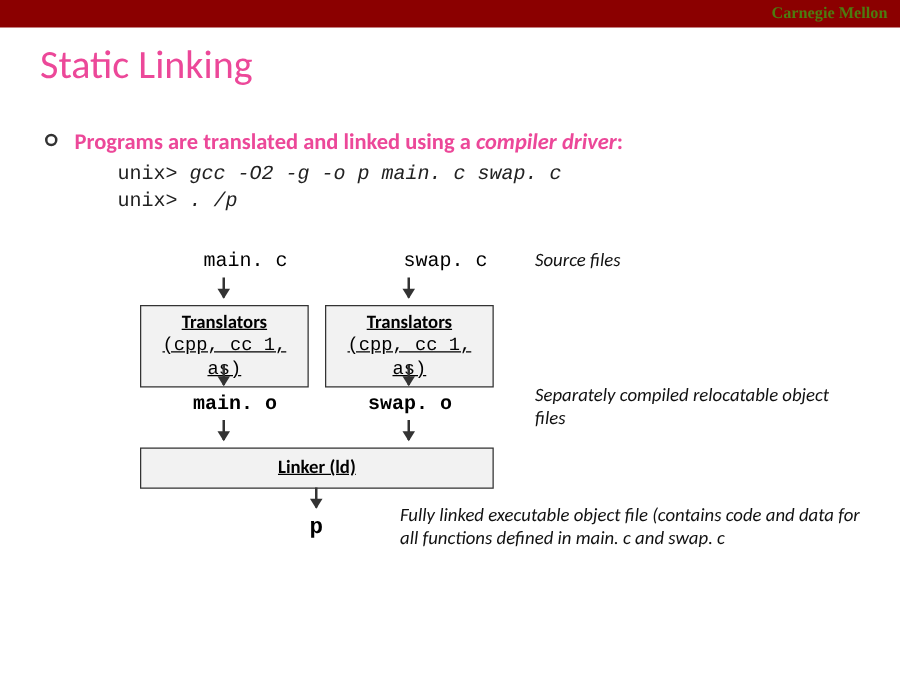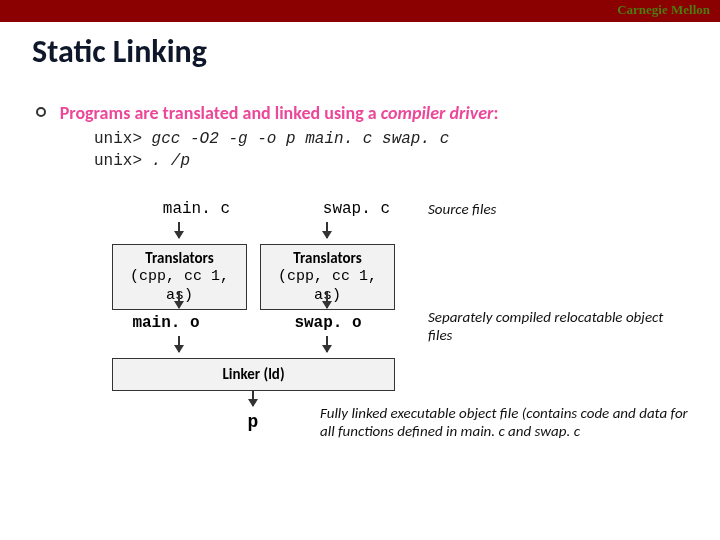--- a/index.html
+++ b/index.html
@@ -24,22 +24,22 @@
     color: #4d7c0f;
     font-weight: bold;
     font-size: 13px;
     font-family: "Times New Roman", serif;
   }
   .title {
     position: absolute;
     top: 32px;
     left: 32px;
     font-size: 32px;
-    font-weight: bold;
-    color: #0f172a;
+    font-weight: normal;
+    color: #ec4899;
   }
   .bullet-row {
     position: absolute;
     top: 102px;
     left: 36px;
     right: 20px;
   }
   .bullet-circle {
     display: inline-block;
     width: 10px; height: 10px;
@@ -73,20 +73,21 @@
   .exe     { font-family: "Courier New", monospace; font-size: 18px; text-align: center; font-weight: bold; }
   .annot   { font-size: 15px; font-style: italic; color: #111; }
 
   .procbox {
     border: 1px solid #333;
     background: #f2f2f2;
     text-align: center;
     font-size: 15px;
     line-height: 1.25;
     padding: 4px 2px;
+    text-decoration: underline;
   }
   .procbox .hd { font-weight: bold; }
   .procbox .sub { font-family: "Courier New", monospace; }
 
   .arrow {
     position: absolute;
     width: 2px;
     background: #333;
   }
   .arrow::after {
@@ -107,21 +108,21 @@
 
   #ar1a { top:222px; left:178px; height:16px; }
   #ar1b { top:222px; left:326px; height:16px; }
 
   #box1 { position:absolute; top:244px; left:112px; width:135px; }
   #box2 { position:absolute; top:244px; left:260px; width:135px; }
 
   #ar2a { top:292px; left:178px; height:16px; }
   #ar2b { top:292px; left:326px; height:16px; }
 
-  #obj1 { position:absolute; top:314px; left:116px; width:100px;text-align:center; }
+  #obj1 { position:absolute; top:314px; left:138px; width:100px;text-align:center; }
   #obj2 { position:absolute; top:314px; left:278px; width:100px; }
   #annotObj { position:absolute; top:308px; left:428px; width:260px; }
 
   #ar3a { top:336px; left:178px; height:16px; }
   #ar3b { top:336px; left:326px; height:16px; }
 
   #box3 { position:absolute; top:358px; left:112px; width:283px; padding-top:6px; padding-bottom:6px; }
   #box3 .hd { font-weight:bold; font-family: Calibri, Arial, sans-serif; }
 
   #ar4  { top:390px; left:252px; height:16px; }

